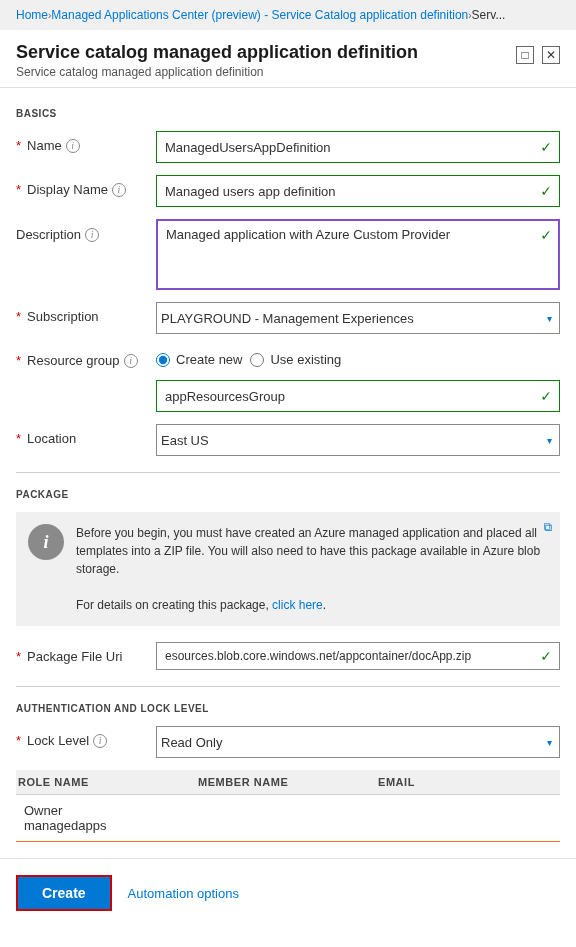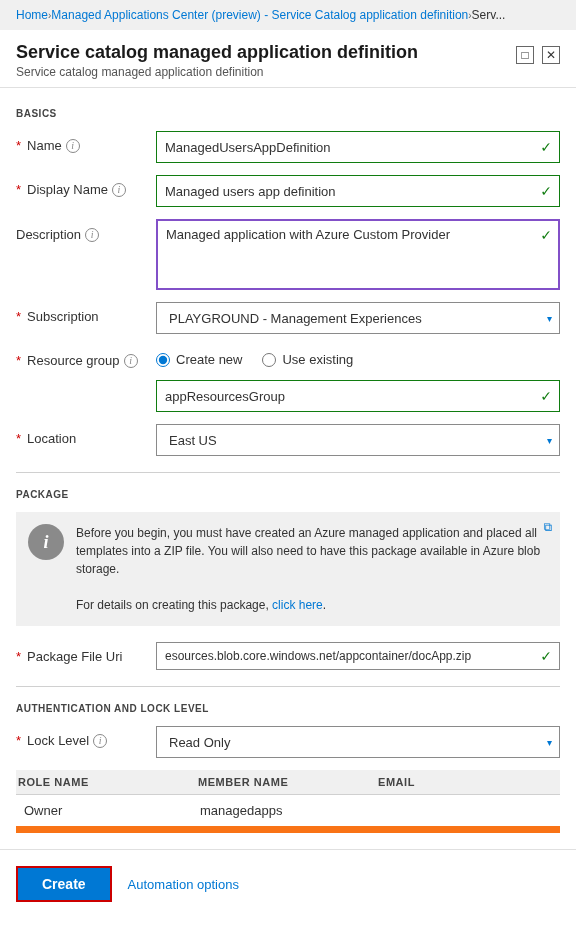--- a/index.html
+++ b/index.html
@@ -165,21 +165,21 @@
 
     .select-wrapper {
       position: relative;
       display: flex;
       align-items: center;
     }
 
     .select-input {
       width: 100%;
       height: 32px;
-      padding: 4px 28px 4px 12px;
+      padding: 4px 28px 4px 4px;
       border: 1px solid #8a8a8a;
       font-size: 13px;
       color: #333;
       background: #fff;
       appearance: none;
       -webkit-appearance: none;
       cursor: pointer;
       outline: none;
     }
 
@@ -188,21 +188,21 @@
       right: 8px;
       color: #0078d4;
       font-size: 10px;
       pointer-events: none;
     }
 
     
     .radio-group {
       display: flex;
       align-items: center;
-      gap: 20px;
+      gap: 8px;
       padding-top: 6px;
     }
 
     .radio-option {
       display: flex;
       align-items: center;
       gap: 6px;
       cursor: pointer;
     }
 
@@ -296,23 +296,23 @@
       padding: 6px 2px;
       font-size: 11px;
       font-weight: 600;
       color: #444;
       letter-spacing: 0.05em;
       border-bottom: 1px solid #d0d0d0;
     }
 
     .table-row-data {
       display: grid;
-      grid-template-columns: 1fr 1fr 1fr;
+      grid-template-columns: 1fr;
       padding: 8px 8px;
-      border-bottom: 7px solid #f97316;
+      border-bottom: 1px solid #f97316;
       font-size: 13px;
     }
 
     
     .add-auth-btn {
       border: 1px solid #0078d4;
       background: #fff;
       color: #0078d4;
       padding: 5px 12px;
       font-size: 13px;

